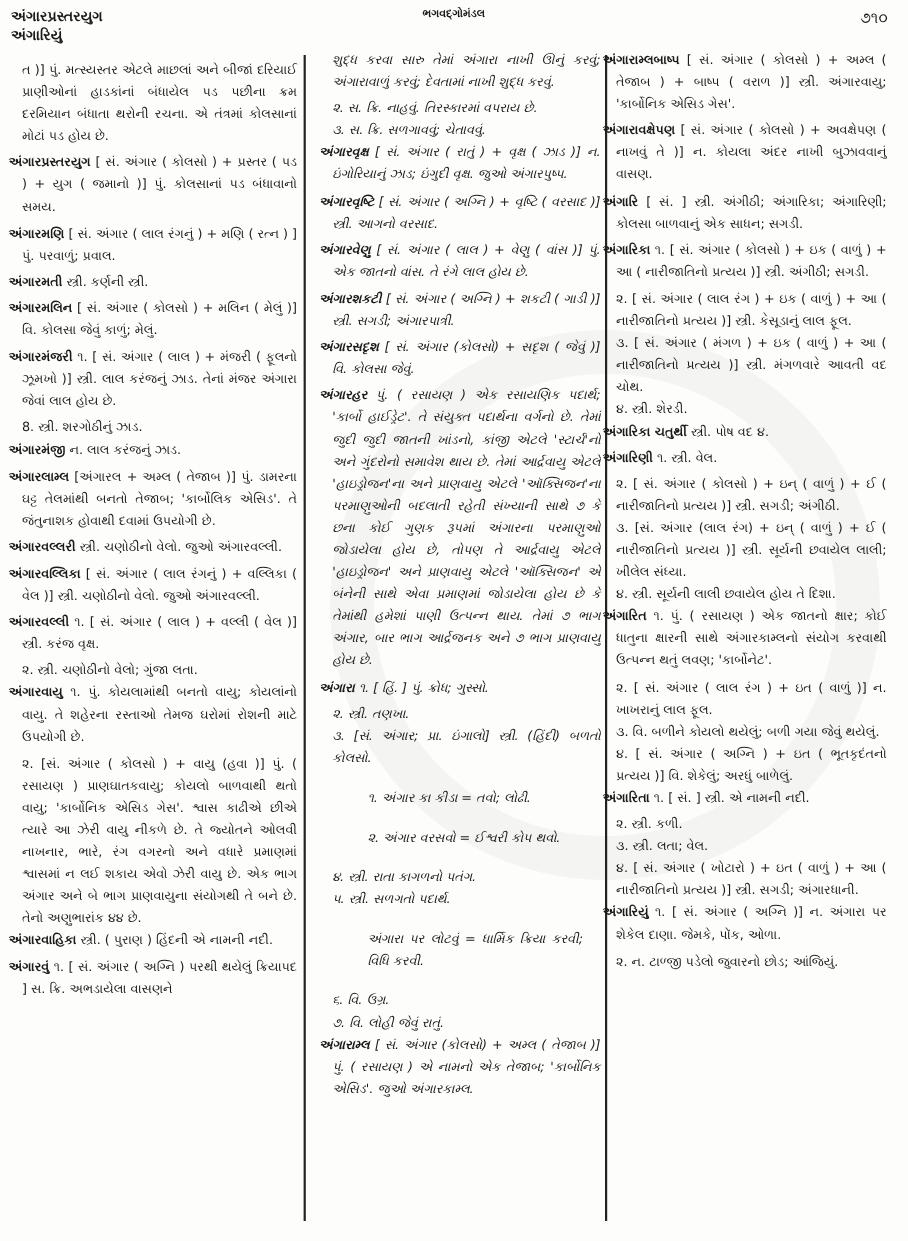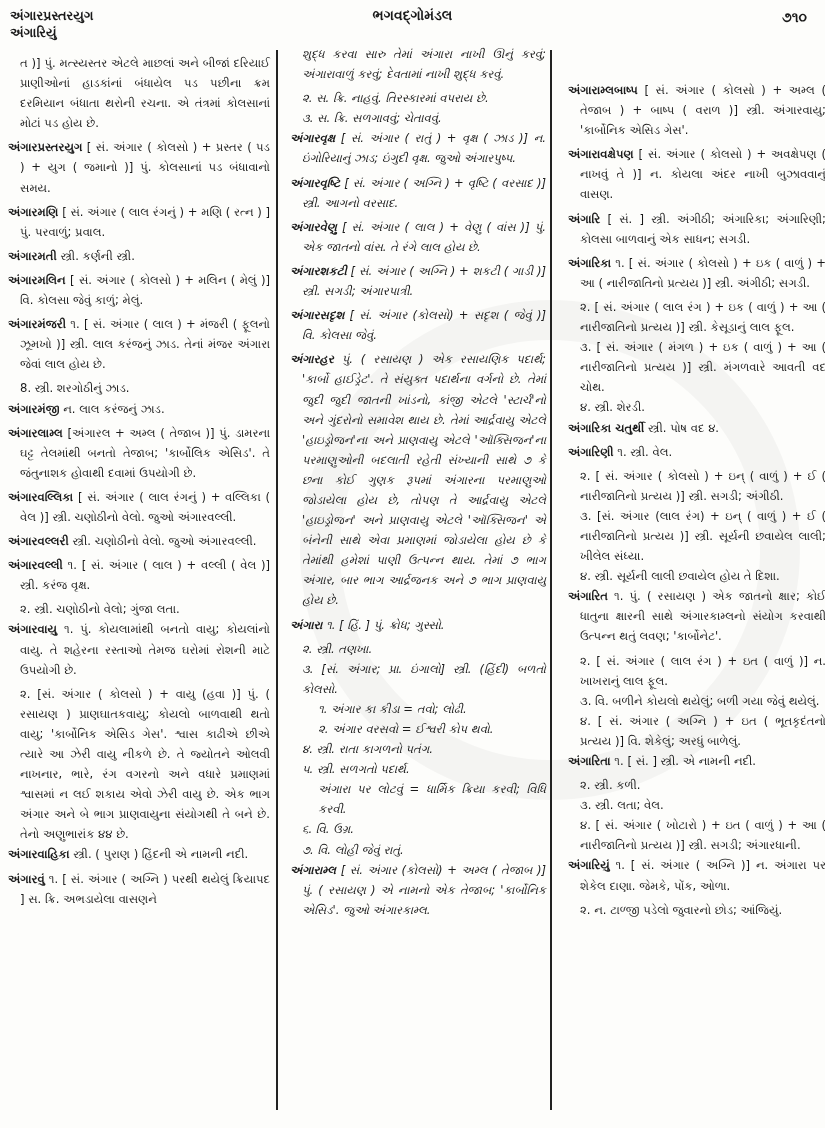--- a/index.html
+++ b/index.html
@@ -18,46 +18,46 @@
   }
   .header {
     position: absolute; left: 0; top: 0; width: 825px; height: 60px;
   }
   .hdr-left {
     position: absolute; left: 10px; top: 7px;
     font-size: 13px; font-weight: bold; line-height: 17px;
   }
   .hdr-center {
     position: absolute; left: 0; right: 0; top: 7px; text-align: center;
-    font-size: 14px; font-weight: bold;
+    font-size: 10px; font-weight: bold;
   }
   .hdr-right {
     position: absolute; right: 18px; top: 9px;
-    font-size: 14px; font-weight: bold;
+    font-size: 14px; font-weight: normal;
   }
   .columns {
     position: absolute; top: 38px; left: 0; width: 825px; height: 1090px;
   }
   .col {
     position: absolute; top: 0; bottom: 40px;
     font-size: 11.6px; line-height: 20.1px;
     text-align: justify;
   }
   .col1 { left: 8px; width: 262px; top: 15px; }
   .col2 { left: 290px; width: 256px; top: 6px; font-style: italic; }
-  .col3 { left: 568px; width: 258px; top: 6px; margin-top: 36px; }
+  .col3 { left: 548px; width: 258px; top: 6px; }
   .divider {
     position: absolute; width: 2px; background: #222;
   }
   .div1 { left: 276px; top: 12px; height: 1060px; }
   .div2 { left: 550px; top: 12px; height: 1060px; }
   .entry { margin: 0 0 4px 0; padding-left: 12px; text-indent: -12px; }
   .entry .hw { font-weight: bold; }
   .sub { padding-left: 12px; margin: 0; }
-  .sub2 { padding-left: 28px; margin: 0; }
+  .sub2 { padding-left: 28px; margin: 16px; }
   .cont { padding-left: 12px; margin: 0 0 4px 0; }
 </style>
 </head>
 <body>
 
 <div class="watermark"></div>
 
 <div class="header">
   <div class="hdr-left">
     <div>અંગારપ્રસ્તરયુગ</div>
@@ -71,22 +71,22 @@
   <div class="col col1">
       <p class="cont">ત )] પું. મત્સ્યસ્તર એટલે માછલાં અને બીજાં દરિયાઈ પ્રાણીઓનાં હાડકાંનાં બંધાયેલ પડ પછીના ક્રમ દરમિયાન બંધાતા થરોની રચના. એ તંત્રમાં કોલસાનાં મોટાં પડ હોય છે.</p>
       <p class="entry"><span class="hw">અંગારપ્રસ્તરયુગ</span><span> [ સં. અંગાર ( કોલસો ) + પ્રસ્તર ( પડ ) + યુગ ( જમાનો )] પું. કોલસાનાં પડ બંધાવાનો સમય.</span></p>
       <p class="entry"><span class="hw">અંગારમણિ</span><span> [ સં. અંગાર ( લાલ રંગનું ) + મણિ ( રત્ન ) ] પું. પરવાળું; પ્રવાલ.</span></p>
       <p class="entry"><span class="hw">અંગારમતી</span><span> સ્ત્રી. કર્ણની સ્ત્રી.</span></p>
       <p class="entry"><span class="hw">અંગારમલિન</span><span> [ સં. અંગાર ( કોલસો ) + મલિન ( મેલું )] વિ. કોલસા જેવું કાળું; મેલું.</span></p>
       <p class="entry"><span class="hw">અંગારમંજરી</span><span> ૧. [ સં. અંગાર ( લાલ ) + મંજરી ( ફૂલનો ઝૂમખો )] સ્ત્રી. લાલ કરંજનું ઝાડ. તેનાં મંજર અંગારા જેવાં લાલ હોય છે.</span></p>
       <p class="sub">8. સ્ત્રી. શરગોઠીનું ઝાડ.</p>
       <p class="entry"><span class="hw">અંગારમંજી</span><span> ન. લાલ કરંજનું ઝાડ.</span></p>
       <p class="entry"><span class="hw">અંગારલામ્લ</span><span> [અંગારલ + અમ્લ ( તેજાબ )] પું. ડામરના ઘટ્ટ તેલમાંથી બનતો તેજાબ; 'કાર્બોલિક એસિડ'. તે જંતુનાશક હોવાથી દવામાં ઉપયોગી છે.</span></p>
+      <p class="entry"><span class="hw">અંગારવલ્લરી</span><span> સ્ત્રી. ચણોઠીનો વેલો. જુઓ અંગારવલ્લી.</span></p>
       <p class="entry"><span class="hw">અંગારવલ્લિકા</span><span> [ સં. અંગાર ( લાલ રંગનું ) + વલ્લિકા ( વેલ )] સ્ત્રી. ચણોઠીનો વેલો. જુઓ અંગારવલ્લી.</span></p>
-      <p class="entry"><span class="hw">અંગારવલ્લરી</span><span> સ્ત્રી. ચણોઠીનો વેલો. જુઓ અંગારવલ્લી.</span></p>
       <p class="entry"><span class="hw">અંગારવલ્લી</span><span> ૧. [ સં. અંગાર ( લાલ ) + વલ્લી ( વેલ )] સ્ત્રી. કરંજ વૃક્ષ.</span></p>
       <p class="sub">૨. સ્ત્રી. ચણોઠીનો વેલો; ગુંજા લતા.</p>
       <p class="entry"><span class="hw">અંગારવાયુ</span><span> ૧. પું. કોયલામાંથી બનતો વાયુ; કોયલાંનો વાયુ. તે શહેરના રસ્તાઓ તેમજ ઘરોમાં રોશની માટે ઉપયોગી છે.</span></p>
       <p class="sub">૨. [સં. અંગાર ( કોલસો ) + વાયુ (હવા )] પું. ( રસાયણ ) પ્રાણઘાતકવાયુ; કોયલો બાળવાથી થતો વાયુ; 'કાર્બોનિક એસિડ ગેસ'. શ્વાસ કાઢીએ છીએ ત્યારે આ ઝેરી વાયુ નીકળે છે. તે જ્યોતને ઓલવી નાખનાર, ભારે, રંગ વગરનો અને વધારે પ્રમાણમાં શ્વાસમાં ન લઈ શકાય એવો ઝેરી વાયુ છે. એક ભાગ અંગાર અને બે ભાગ પ્રાણવાયુના સંયોગથી તે બને છે. તેનો અણુભારાંક ૪૪ છે.</p>
       <p class="entry"><span class="hw">અંગારવાહિકા</span><span> સ્ત્રી. ( પુરાણ ) હિંદની એ નામની નદી.</span></p>
       <p class="entry"><span class="hw">અંગારવું</span><span> ૧. [ સં. અંગાર ( અગ્નિ ) પરથી થયેલું ક્રિયાપદ ] સ. ક્રિ. અભડાયેલા વાસણને</span></p>
     </div>
   <div class="divider div1"></div>
   <div class="col col2">
       <p class="cont">શુદ્ધ કરવા સારુ તેમાં અંગારા નાખી ઊનું કરવું; અંગારાવાળું કરવું; દેવતામાં નાખી શુદ્ધ કરવું.</p>

